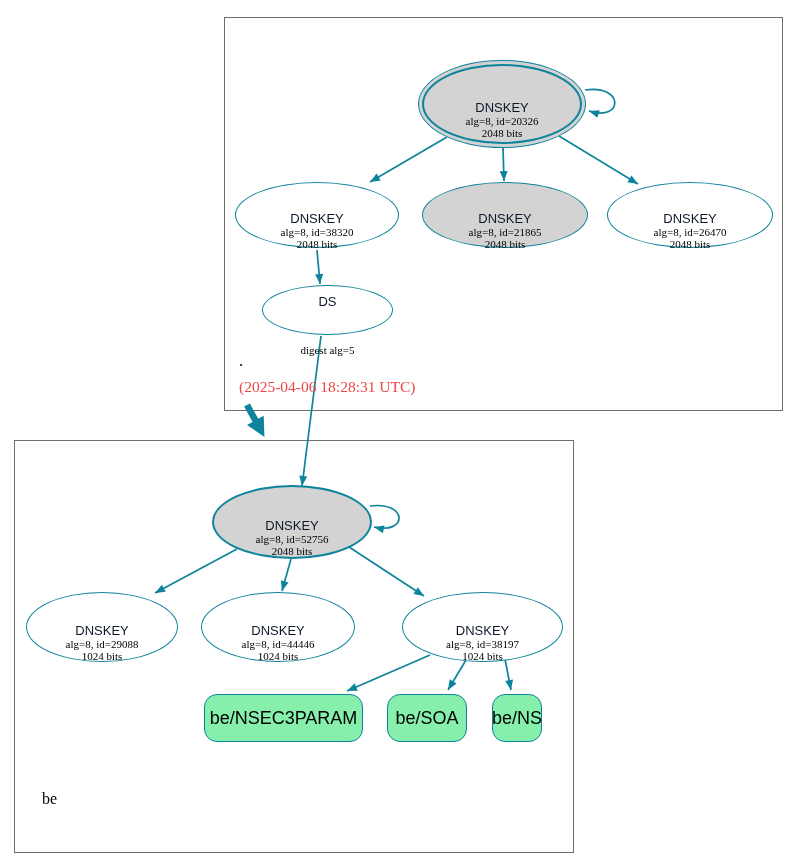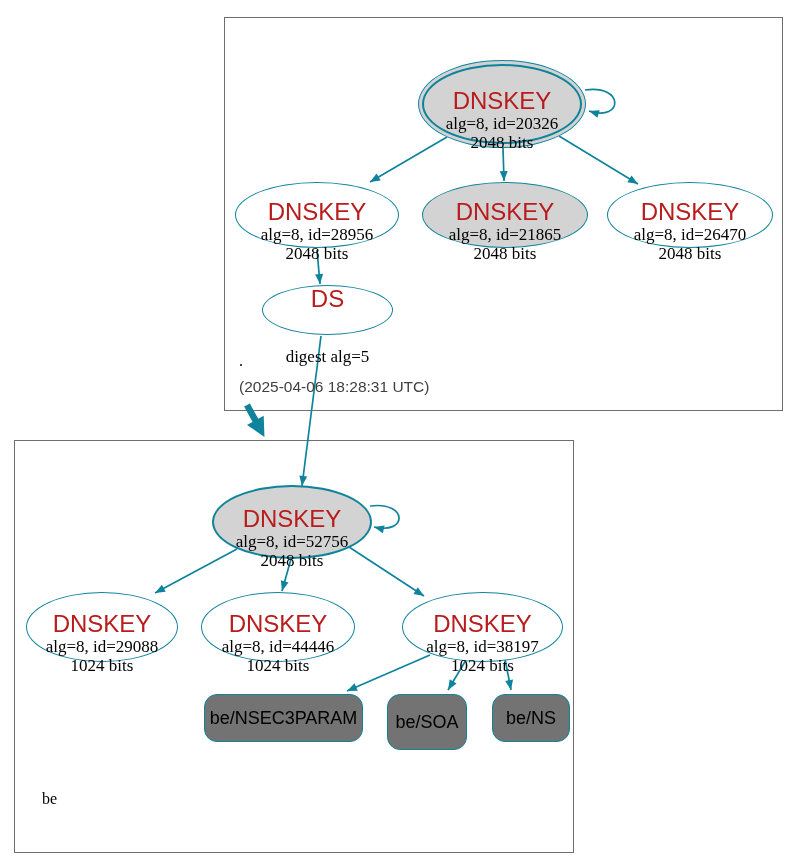--- a/index.html
+++ b/index.html
@@ -37,50 +37,50 @@
   .node.gray{background:var(--grayfill);}
   .node.thick{border-width:2.6px;}
   .ring{
     position:absolute;inset:3px;
     border:2.4px solid var(--teal);
     border-radius:50%;
     pointer-events:none;
   }
   .node .title{
     font-family:"Liberation Sans", sans-serif;
-    font-size:24px;line-height:1.08;color:#b91c1c;
+    font-size:13px;line-height:1.08;color:#0f172a;
     position:relative;
     margin-top:32px;
   }
   .node .detail{
     font-family:"Liberation Serif", serif;
-    font-size:17px;line-height:1.13;color:#000;
+    font-size:11px;line-height:1.13;color:#000;
     position:relative;
     text-align:right;
   }
   .rrset{
     position:absolute;
     display:flex;align-items:center;justify-content:center;
     border:1.7px solid var(--teal);
     border-radius:13px;
-    background:#737373;
+    background:#86efac;
     box-sizing:border-box;
     font-family:"Liberation Sans", sans-serif;
     font-size:18px;color:#000;
     z-index:3;
   }
   .zone-name{
     position:absolute;z-index:3;
     font-family:"Liberation Serif", serif;
     font-size:16px;color:#000;
   }
   .zone-ts{
     position:absolute;z-index:3;
-    font-family:Liberation Sans, sans-serif;
-    font-size:15.5px;color:#404040;
+    font-family:Liberation Serif, serif;
+    font-size:15.5px;color:#ef4444;
     white-space:nowrap;
   }
   svg path.edge{stroke:var(--teal);stroke-width:1.7;fill:none;}
   svg path.edge-thick{stroke:var(--teal);stroke-width:6.5;fill:none;}
 </style>
 </head>
 <body>
 
 <div class="canvas">
 
@@ -120,21 +120,21 @@
 
   <div class="node gray" style="left:418px;top:60px;width:168px;height:88px;">
     <div class="ring"></div>
     <span class="title">DNSKEY</span>
     <span class="detail">alg=8, id=20326</span>
     <span class="detail">2048 bits</span>
   </div>
 
   <div class="node" style="left:235px;top:182px;width:164px;height:66px;">
     <span class="title">DNSKEY</span>
-    <span class="detail">alg=8, id=28956</span>
+    <span class="detail">alg=8, id=38320</span>
     <span class="detail">2048 bits</span>
   </div>
 
   <div class="node gray" style="left:422px;top:182px;width:166px;height:66px;">
     <span class="title">DNSKEY</span>
     <span class="detail">alg=8, id=21865</span>
     <span class="detail">2048 bits</span>
   </div>
 
   <div class="node" style="left:607px;top:182px;width:166px;height:66px;">
@@ -168,20 +168,20 @@
 
   <div class="node" style="left:402px;top:592px;width:161px;height:70px;">
     <span class="title">DNSKEY</span>
     <span class="detail">alg=8, id=38197</span>
     <span class="detail">1024 bits</span>
   </div>
 
   <div class="rrset" style="left:204px;top:694px;width:159px;height:48px;">
     <span>be/NSEC3PARAM</span>
   </div>
-  <div class="rrset" style="left:387px;top:694px;width:80px;height:56px;">
+  <div class="rrset" style="left:387px;top:694px;width:80px;height:48px;">
     <span>be/SOA</span>
   </div>
-  <div class="rrset" style="left:492px;top:694px;width:78px;height:48px;">
+  <div class="rrset" style="left:492px;top:694px;width:50px;height:48px;">
     <span>be/NS</span>
   </div>
 
 </div>
 
 </body></html>

